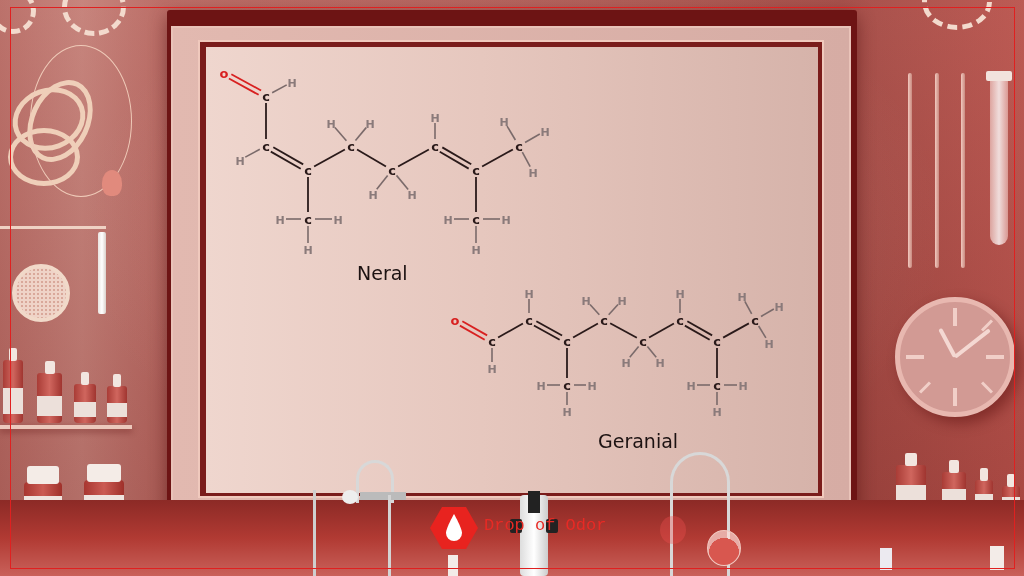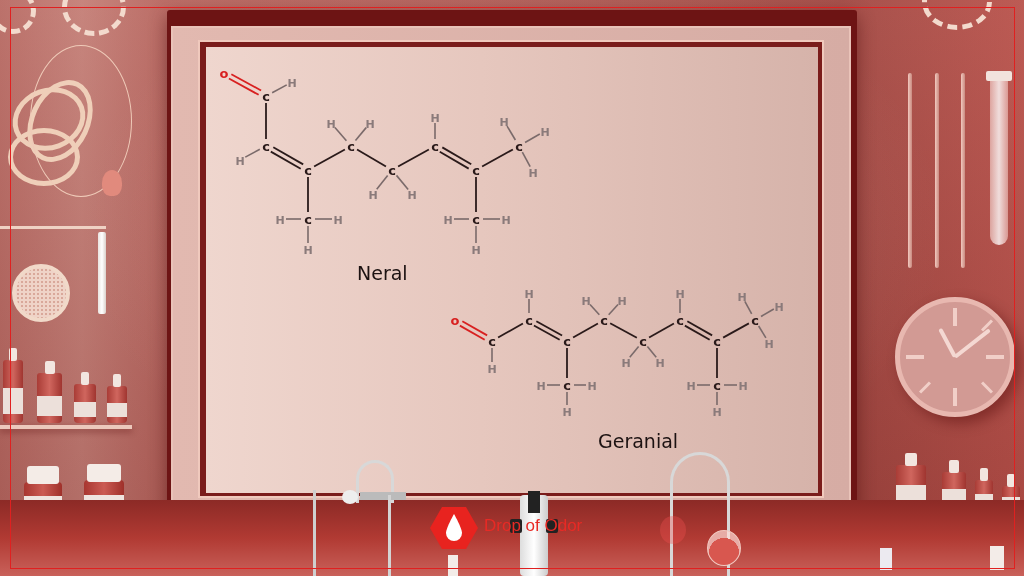--- a/index.html
+++ b/index.html
@@ -33,21 +33,21 @@
   .jar .cap{position:absolute;left:8%;right:8%;top:-16px;height:18px;background:#f4ece7;border-radius:3px;}
   .jar .lbl{position:absolute;left:0;right:0;top:30%;height:48%;background:#efe4df;}
   .rod{position:absolute;width:4px;background:linear-gradient(90deg,#f2c9bf,#c98a80);border-radius:2px;}
   .clock{position:absolute;left:895px;top:297px;width:120px;height:120px;border-radius:50%;
     border:5px solid #e8b8b0;background:#d29a94;box-sizing:border-box;box-shadow:6px 6px 14px rgba(70,0,0,.4);}
   .tick{position:absolute;background:#f1cfc8;}
   .hand{position:absolute;background:#f4d8d2;transform-origin:0 50%;height:4px;border-radius:2px;}
   .logo{position:absolute;left:430px;top:507px;width:48px;height:42px;background:#e8231f;
     clip-path:polygon(25% 0,75% 0,100% 50%,75% 100%,25% 100%,0 50%);}
   .drop{position:absolute;left:16px;top:7px;width:16px;height:28px;}
-  .brand{position:absolute;left:484px;top:516px;font-family:Liberation Sans, sans-serif;font-size:17px;color:#e82a25;}
+  .brand{position:absolute;left:484px;top:516px;font-family:Liberation Mono, monospace;font-size:17px;color:#e82a25;}
   .ghost-logo{position:absolute;left:660px;top:516px;width:26px;height:28px;border-radius:50%;background:rgba(240,80,80,.35);}
   .microscope{position:absolute;left:520px;top:495px;width:28px;height:81px;background:linear-gradient(90deg,#ddd,#fff,#ccc);border-radius:4px;}
   .microscope .top{position:absolute;left:8px;top:-4px;width:12px;height:22px;background:#222;}
   .microscope .knob{position:absolute;top:24px;width:12px;height:14px;background:#222;border-radius:2px;}
   .faucet{position:absolute;border:3px solid #d8d8d8;border-bottom:none;border-radius:30px 30px 0 0;}
   .flask{position:absolute;left:707px;top:530px;width:32px;height:34px;border-radius:50%;
     background:radial-gradient(circle at 50% 65%,#d8574f 0 55%,rgba(255,220,215,.7) 56%);border:1px solid #f2c8c0;}
   .knot{position:absolute;border:5px solid #efcfb9;border-radius:50%;}
   .ring-grid{position:absolute;left:12px;top:264px;width:58px;height:58px;border-radius:50%;
     background:radial-gradient(circle,#d9a89a 1px,#efd3c7 1.5px);background-size:4px 4px;border:4px solid #f1d9c9;box-sizing:border-box;}

